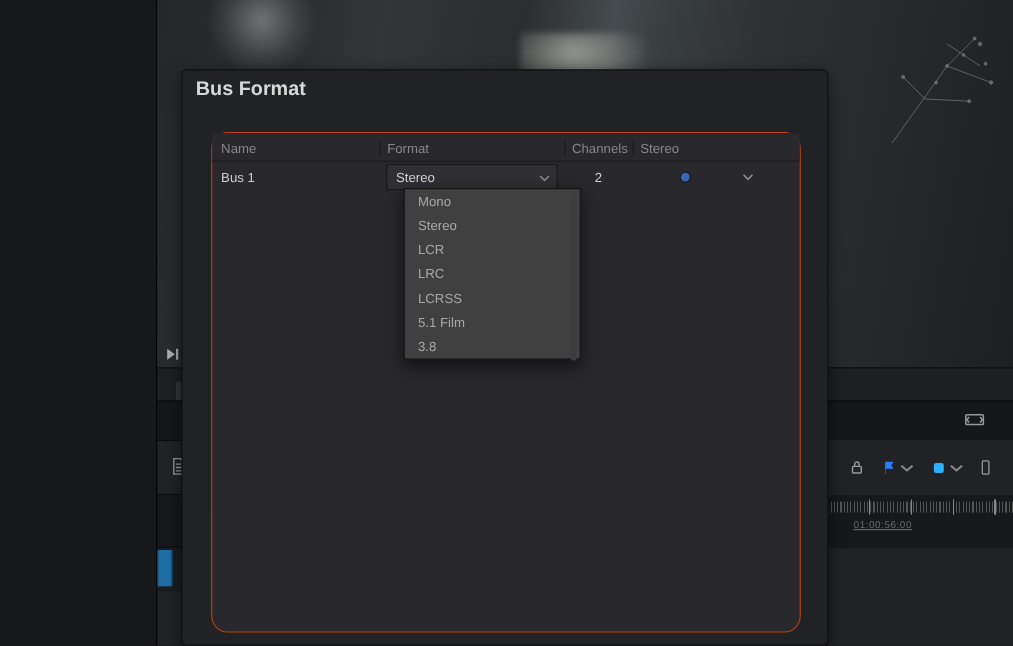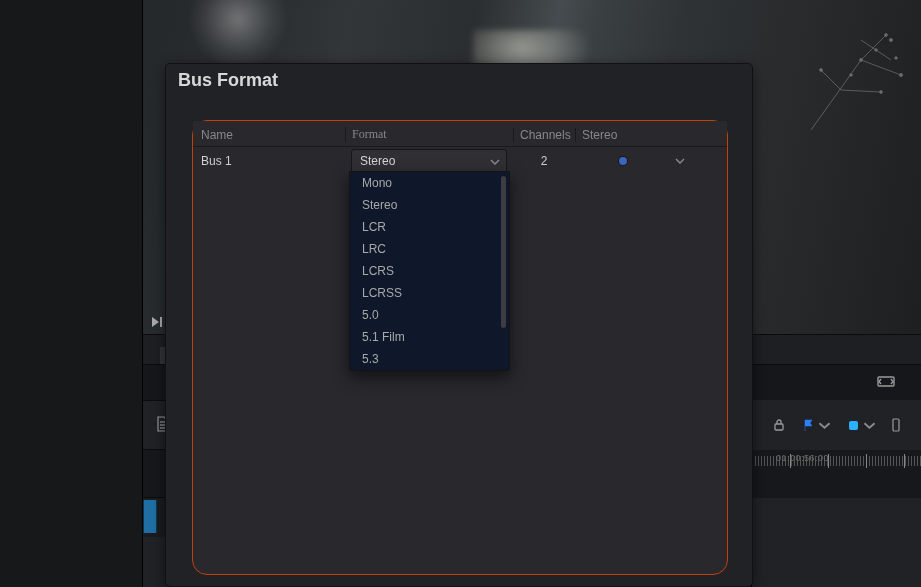--- a/index.html
+++ b/index.html
@@ -75,21 +75,21 @@
   .right-timecode {
     position:absolute; left:752px; top:450px; width:169px; height:48px; background:#17181b;
     font-size:9px; color:#6a6a6a;
   }
   .right-timecode .ticks { position:absolute; left:0; top:6px; width:100%; height:10px;
      background: repeating-linear-gradient(to right, #555 0, #555 1px, transparent 1px, transparent 3px);
   }
   .right-timecode .major { position:absolute; left:0; top:4px; width:100%; height:14px;
      background: repeating-linear-gradient(to right, #888 0, #888 1px, transparent 1px, transparent 38px);
   }
-  .right-timecode .label { position:absolute; top:3px; left:24px; letter-spacing:0.5px; }
+  .right-timecode .label { position:absolute; top:22px; left:24px; letter-spacing:0.5px;text-decoration:underline; }
   .right-lower { position:absolute; left:752px; top:498px; width:169px; height:89px; background:#212226; }
 
   
   .dialog {
     position:absolute;
     left:165px; top:63px;
     width:588px; height:524px;
     background:#212226;
     border:1px solid #111113;
     border-radius:5px;
@@ -109,21 +109,21 @@
   }
   .thead {
     display:flex; height:26px; align-items:flex-end;
     padding-bottom:4px;
     background:#28282d;
     border-bottom:1px solid #1a1a1d;
   }
   .thead .col { color:#888; font-size:12px; border-left:1px solid #1a1a1d; padding-left:6px; }
   .thead .col:first-child { border-left:none; }
   .col-name   { width:152px; padding-left:8px !important; }
-  .col-format { width:168px;font-family:Liberation Serif, serif; }
+  .col-format { width:168px; }
   .col-chan   { width:62px; }
   .col-color  { flex:1; }
 
   .trow { display:flex; height:28px; align-items:center;justify-content:center; }
   .trow .cell { display:flex; align-items:center; }
   .cell-name { width:152px; padding-left:8px; color:#cfcfcf; }
   .cell-format { width:168px; position:relative; }
   .cell-chan { width:62px; text-align:center; justify-content:center; color:#cfcfcf; }
   .cell-color { flex:1; position:relative; display:flex; align-items:center;}
 
@@ -143,23 +143,23 @@
     width:8px; height:8px; border-radius:50%;
     background:#3b66bb;
     margin-left:44px;
     box-shadow:0 0 0 1px rgba(0,0,0,0.4);
   }
   .color-chev { margin-left:48px; color:#8c8c8c; }
 
   
   .popup {
     position:absolute;
-    left:156px; top:50px;
+    left:174px; top:50px;
     width:161px;
-    background:#0f172a;
+    background:#404040;
     border:1px solid #141416;
     border-bottom-left-radius:3px; border-bottom-right-radius:3px;
     box-shadow:0 6px 16px rgba(0,0,0,0.55);
     z-index:30;
   }
   .popup .scrollbar {
     position:absolute; right:3px; top:4px; width:5px; height:152px;
     background:#3c3c42; border-radius:3px;
   }
   .popup .opt {
@@ -310,22 +310,20 @@
         </div>
       </div>
 
       <div class="popup">
         <div class="scrollbar"></div>
 
       <div class="opt">Mono</div>
           <div class="opt">Stereo</div>
           <div class="opt">LCR</div>
           <div class="opt">LRC</div>
-          <div class="opt">LCRS</div>
           <div class="opt">LCRSS</div>
-          <div class="opt">5.0</div>
           <div class="opt">5.1 Film</div>
-          <div class="opt">5.3</div>
+          <div class="opt">3.8</div>
         </div>
     </div>
   </div>
 
 </div>
 
 </body></html>

